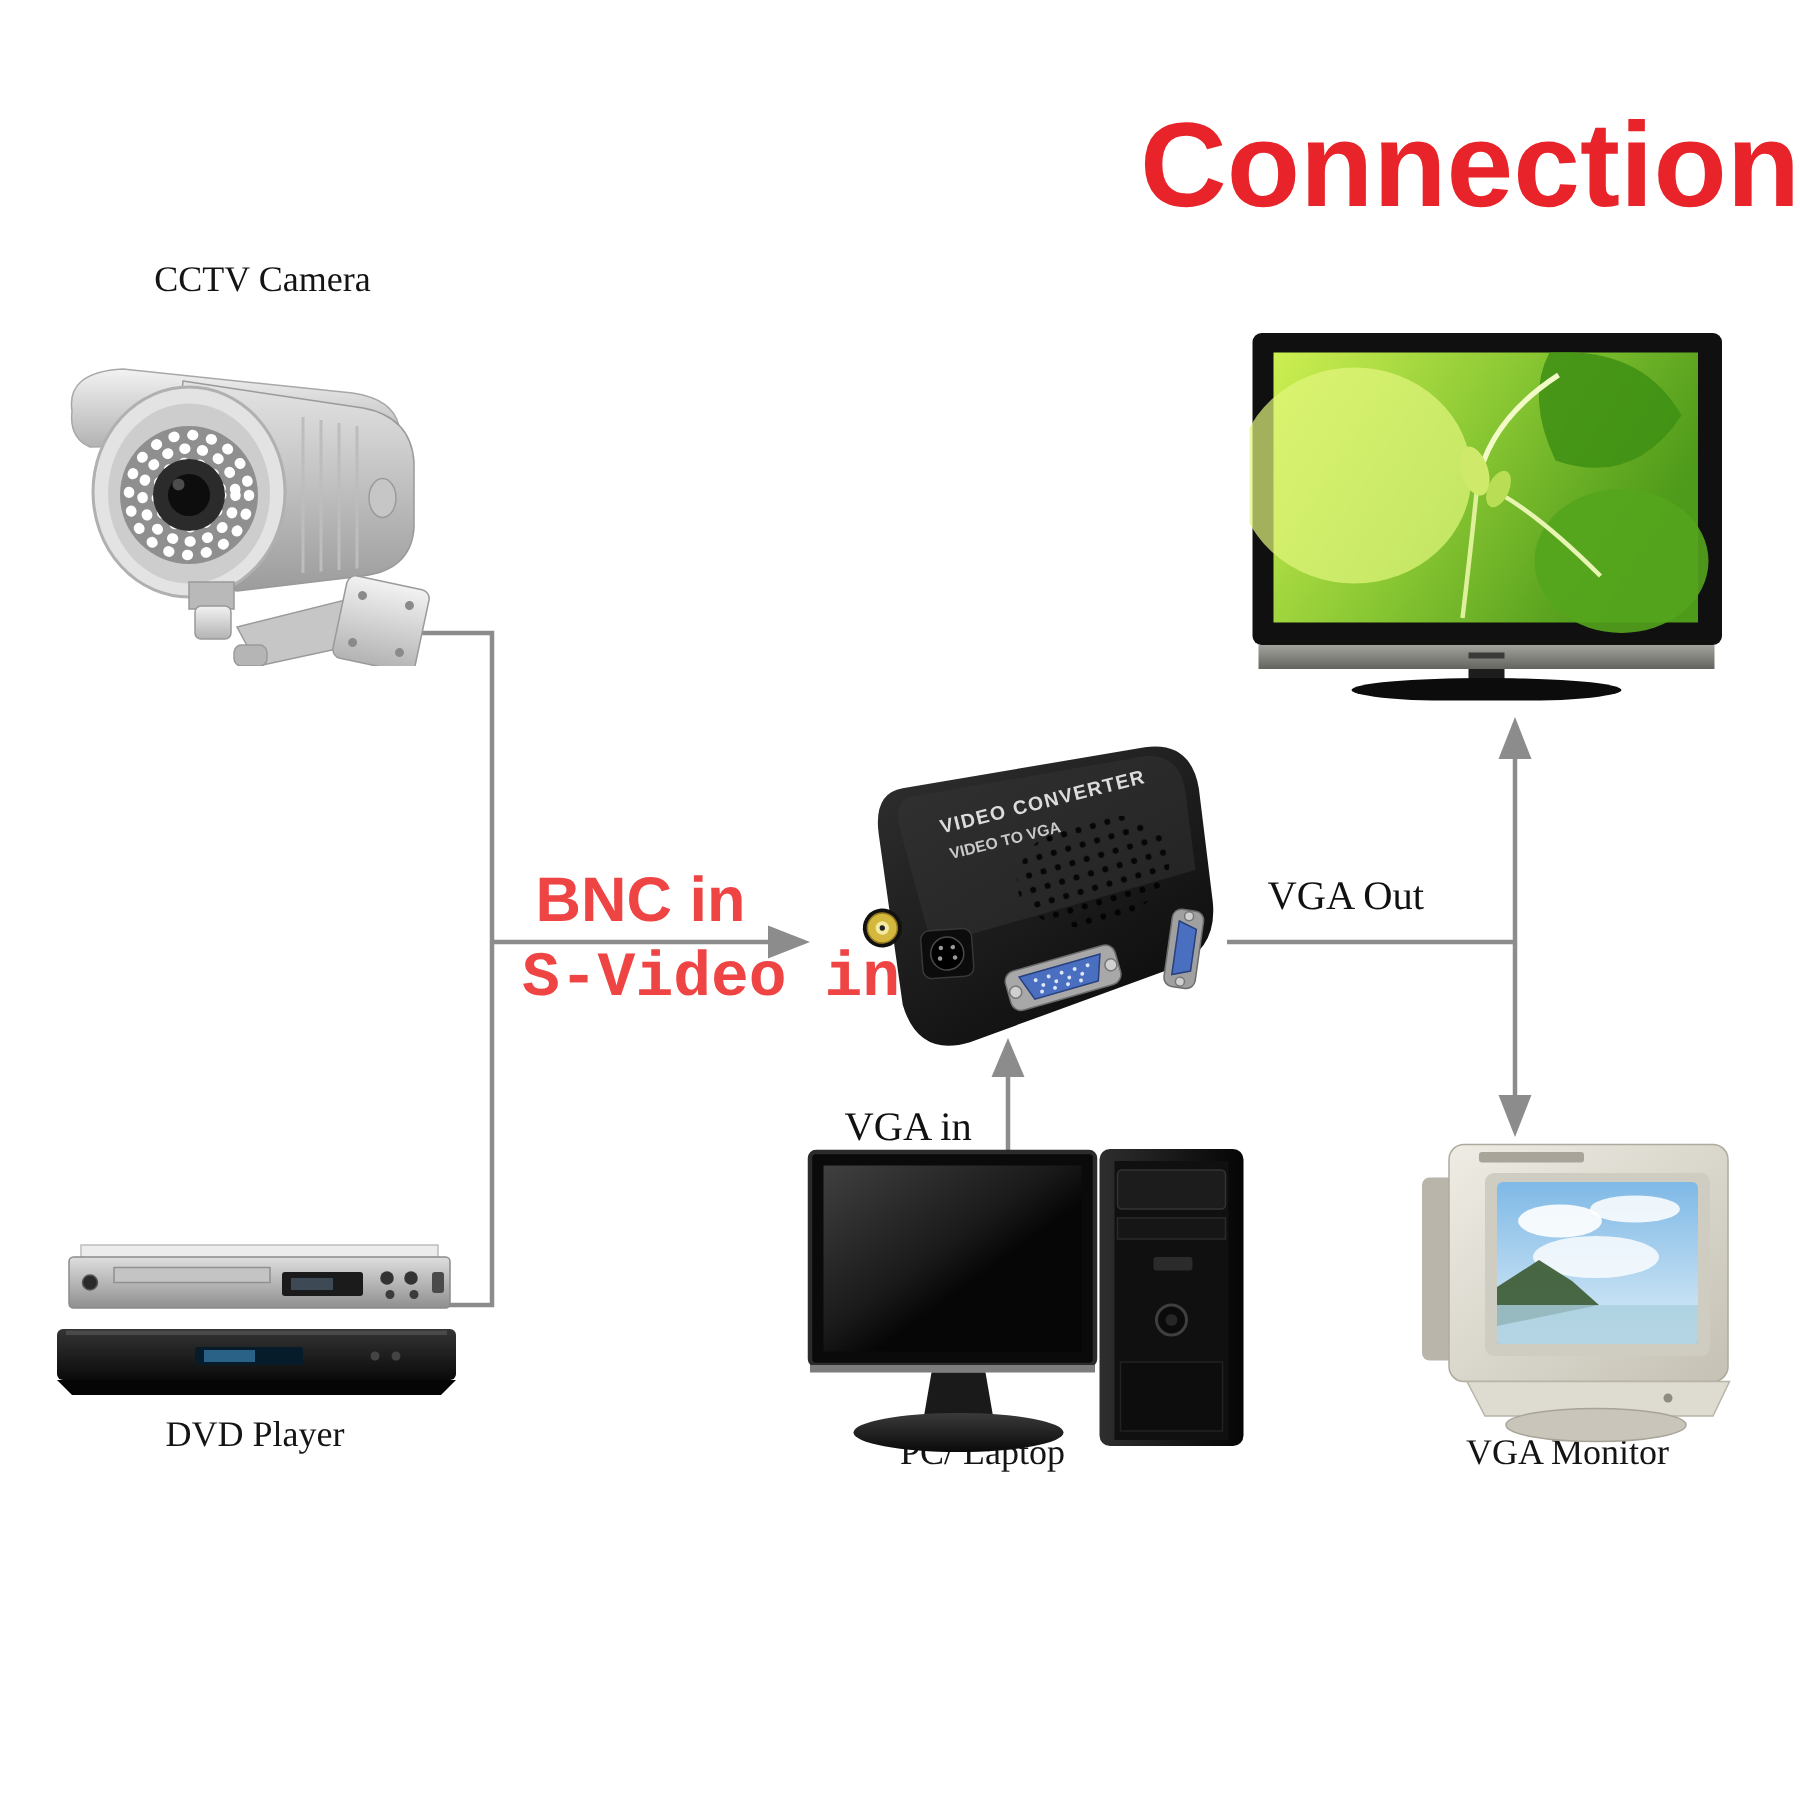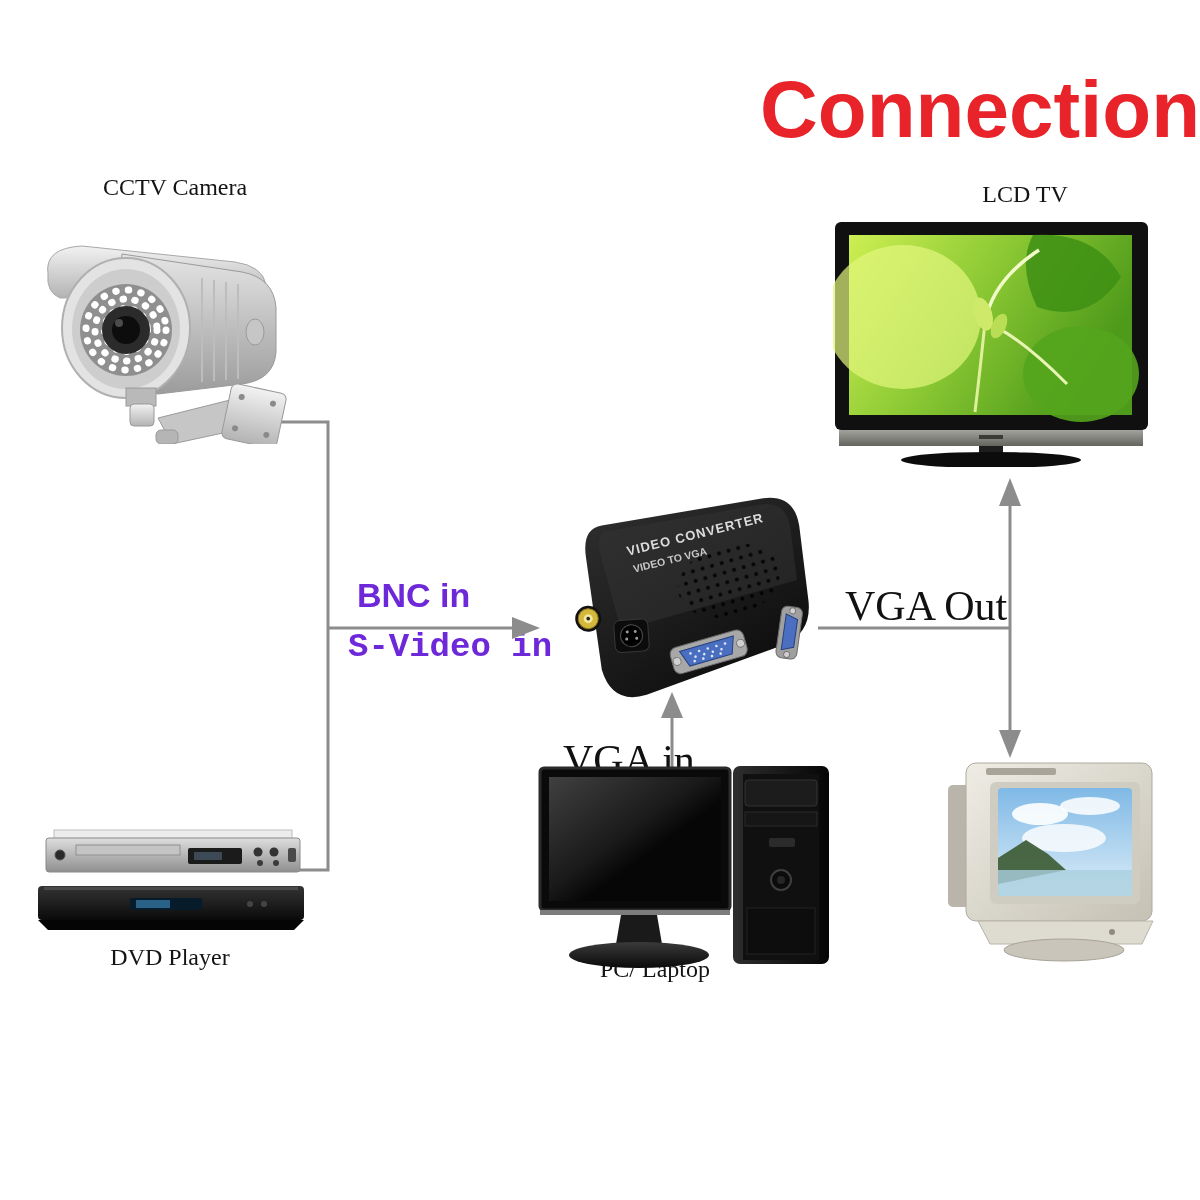--- a/index.html
+++ b/index.html
@@ -2,23 +2,23 @@
 <html><head>
 <meta charset="utf-8">
 <style>
   html,body{margin:0;padding:0;background:#fff;}
   .canvas{position:relative;width:1200px;height:1200px;background:#ffffff;overflow:hidden;
           font-family:"Liberation Serif", serif;}
   .title{position:absolute;top:64px;left:0;width:100%;text-align:right;
          font-family:"Liberation Sans", sans-serif;font-weight:bold;
          font-size:80px;letter-spacing:0px;color:#e8232a;}
   .device-label{position:absolute;font-size:24px;color:#141414;text-align:center;}
-  .conn-serif{position:absolute;font-size:42px;color:#111;}
+  .conn-serif{position:absolute;font-size:27px;color:#111;}
   .conn-sans{position:absolute;font-family:"Liberation Sans", sans-serif;
-             font-weight:bold;font-size:34px;color:#6d28d9;}
+             font-weight:bold;font-size:42px;color:#ef4444;}
   .dev{position:absolute;}
   svg{display:block;}
 </style>
 </head>
 <body>
 
 <div class="canvas">
 
   <div class="title">Connection</div>
 
@@ -32,23 +32,23 @@
     </g>
     <g fill="#8c8c8c">
       <polygon points="540,628 512,617 512,639"></polygon>
       <polygon points="672,692 661,718 683,718"></polygon>
       <polygon points="1010,478 999,506 1021,506"></polygon>
       <polygon points="1010,758 999,730 1021,730"></polygon>
     </g>
   </svg>
 
   <div class="device-label" style="left:40px;top:174px;width:270px;">CCTV Camera</div>
-  <div class="device-label" style="left:880px;top:181px;width:290px;">LCD TV</div>
   <div class="device-label" style="left:30px;top:944px;width:280px;">DVD Player</div>
   <div class="device-label" style="left:530px;top:956px;width:250px;">PC/ Laptop</div>
+  <div class="device-label" style="left:905px;top:956px;width:280px;">VGA Monitor</div>
 
   <div class="conn-sans" style="left:357px;top:576px;">BNC in</div>
   <div class="conn-sans" style="left:348px;top:628px;font-family:Liberation Mono, monospace;">S-Video in</div>
   <div class="conn-serif" style="left:845px;top:582px;">VGA Out</div>
   <div class="conn-serif" style="left:541px;top:736px;margin-left:22px;">VGA in</div>
 
   <div class="dev" style="left:30px;top:232px;z-index:2;">
     <svg width="270" height="212" viewBox="0 0 270 212">
       <defs>
         <linearGradient id="silv" x1="0" y1="0" x2="0" y2="1">

